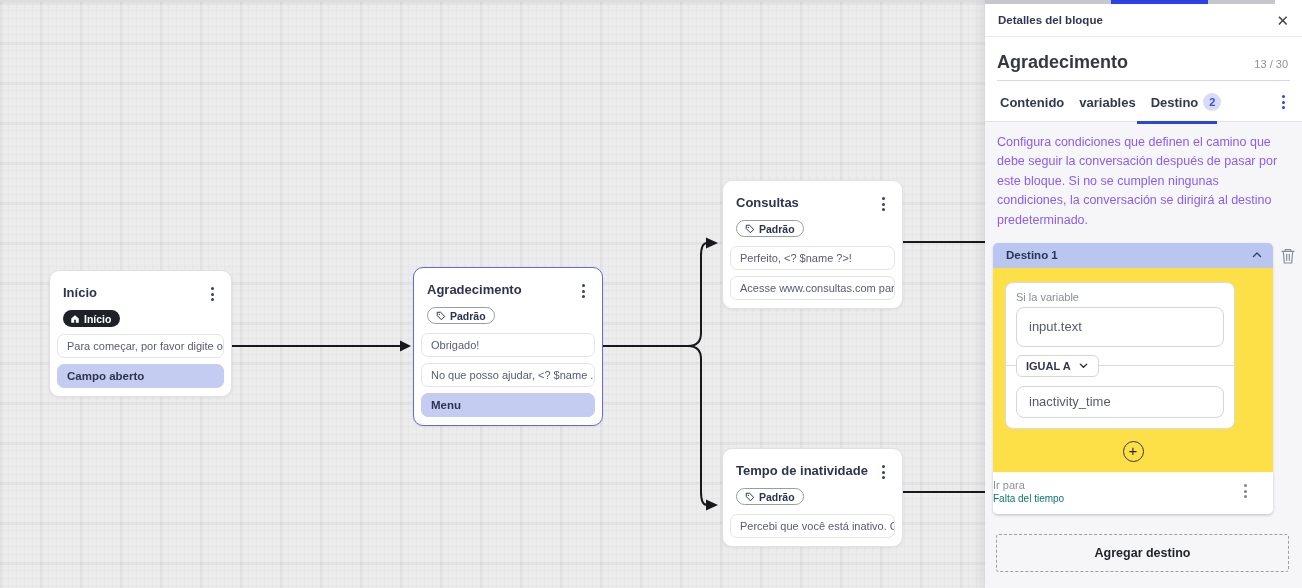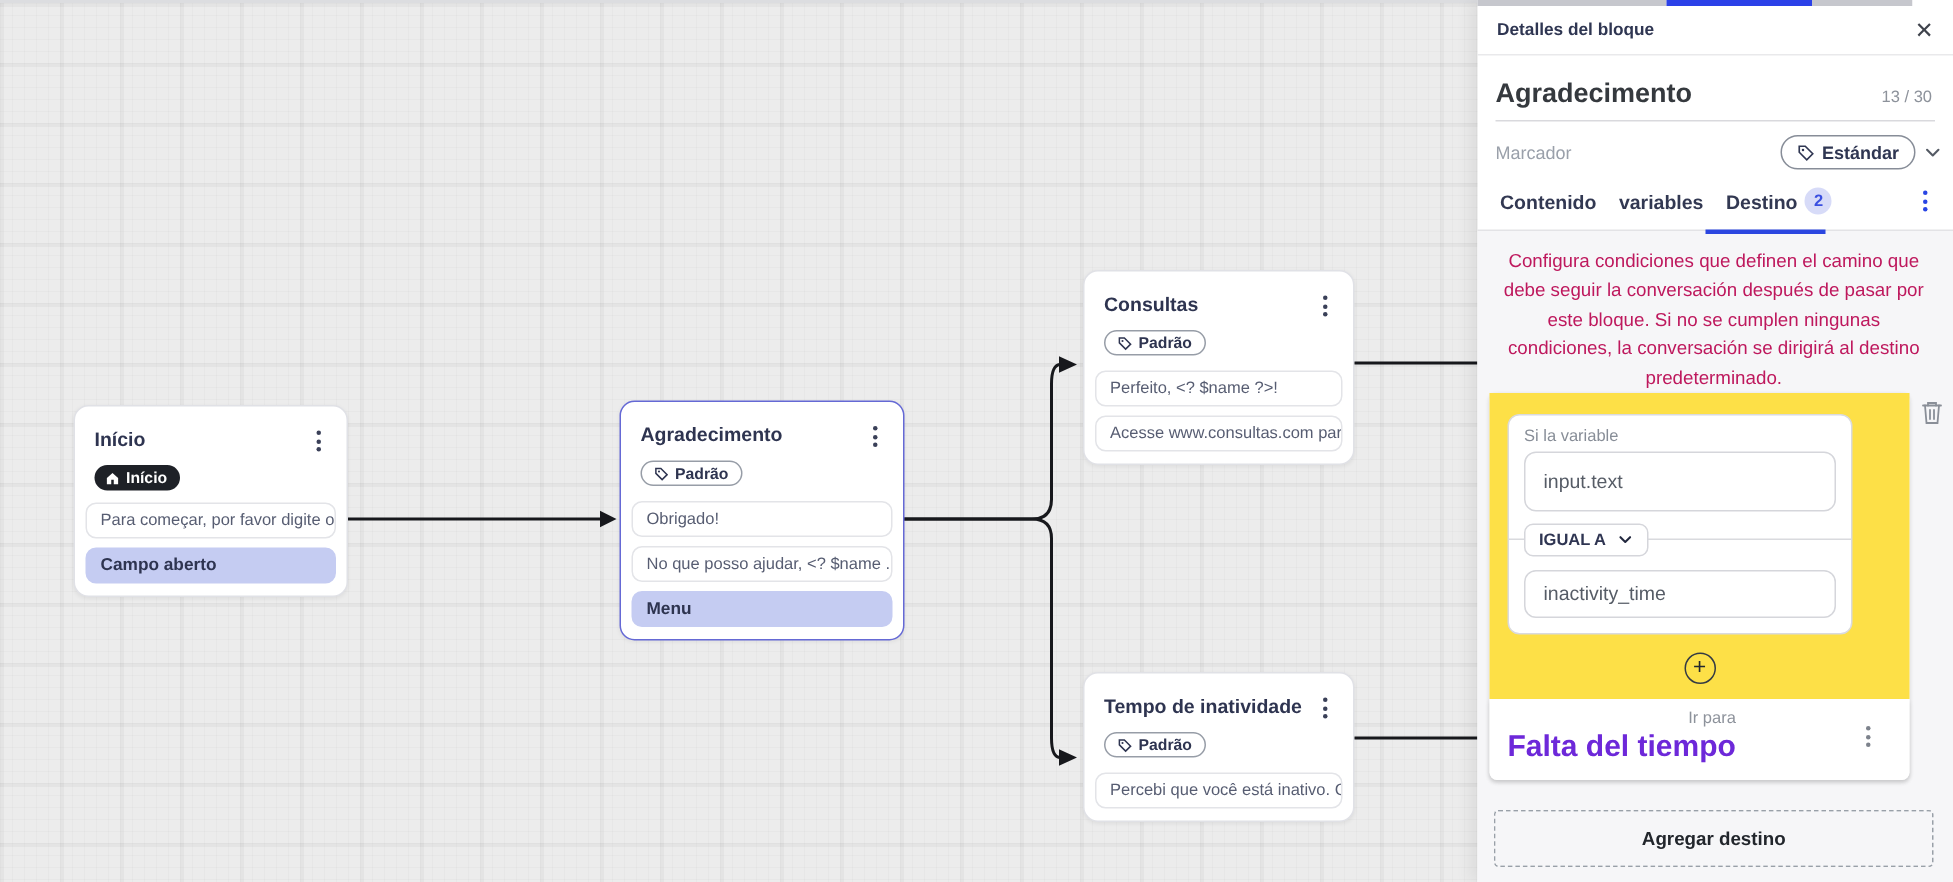--- a/index.html
+++ b/index.html
@@ -82,21 +82,21 @@
   .p-tabs { display:flex; align-items:center; gap:15px; padding:12px 13px 10px 15px;
             border-bottom:1px solid #e3e3e6; position:relative; }
   .tab { font-size:13px; font-weight:600; color:#323852; cursor:pointer; display:flex; align-items:center; gap:5px; }
   .tab.active { position:relative; }
   .tab.active::after { content:""; position:absolute; left:-14px; width:80px; bottom:-13px; height:3px; background:#2b46e0; }
   .tab-badge { width:18px; height:18px; border-radius:50%; background:#d7dbf8; color:#3a4fe0;
                font-size:11px; font-weight:700; display:flex; align-items:center; justify-content:center; }
   .p-tabs .kebab { color:#2945e4; margin-left:auto; }
 
   .p-content { flex:1; background:#f6f6f8; padding:11px 0 0 8px; overflow:hidden; }
-  .desc { padding:0 14px 0 4px; font-size:12.5px; color:#be185d; line-height:1.55; margin-bottom:0;text-align:center; }
+  .desc { padding:0 14px 0 4px; font-size:12.5px; color:#8b5cf6; line-height:1.55; margin-bottom:13px; }
 
   .dest-row { display:flex; align-items:flex-start; }
   .dest-card { width:280px; background:#fff; border-radius:5px; box-shadow:0 1px 3px rgba(0,0,0,.13); }
   .trash-col { width:29px; display:flex; justify-content:center; padding-top:4px; }
   .trash-col svg { cursor:pointer; }
 
   .dest-header { height:25px; background:#b9c6f0; border-radius:5px 5px 0 0;
                  display:flex; align-items:center; justify-content:space-between; padding:0 10px 0 13px; cursor:pointer; }
   .dest-header-label { font-size:11.5px; font-weight:700; color:#2d3350; }
 
@@ -113,25 +113,25 @@
              border:1px solid #d5d6db; border-radius:6px; display:inline-flex; align-items:center; gap:7px;
              padding:0 9px; font-size:11px; font-weight:700; color:#2f3552; cursor:pointer;text-align:right; }
   .cond-sec2 { padding:20px 10px 10px 10px; }
   .cond-sec2 .tin { height:32px;text-align:center; }
 
   .plus-row { display:flex; justify-content:center; padding:12px 0 10px 0; }
   .plus-btn { width:21px; height:21px; border:1.5px solid #343a44; border-radius:50%;
               display:flex; align-items:center; justify-content:center;
               font-size:15px; font-weight:400; color:#23272e; cursor:pointer; line-height:1; padding-bottom:1px; }
 
-  .dest-footer { background:#fff; border-radius:0 0 5px 5px; padding:7px 14px 10px 12px;
+  .dest-footer { background:#fff; border-radius:0 0 5px 5px; padding:7px 14px 10px 0;
                  display:flex; align-items:center; justify-content:space-between;
-                 box-shadow:0 2px 3px rgba(0,0,0,.08);text-align:right; }
+                 box-shadow:0 2px 3px rgba(0,0,0,.08); }
   .goto-label { font-size:11px; color:#8d929b; }
-  .goto-value { font-size:20px; color:#6d28d9; margin-top:2px;font-weight:bold; }
+  .goto-value { font-size:10px; color:#0f766e; margin-top:2px; }
   .dest-footer .kebab { color:#7d828c; margin-right:8px; }
 
   .add-btn { margin:20px 13px 0 3px; height:38px; border:1.5px dashed #99a0a8; border-radius:3px;
              background:transparent; display:flex; align-items:center; justify-content:center;
              font-size:12.5px; font-weight:700; color:#22262c; cursor:pointer; }
 </style>
 </head>
 <body>
 
 <div class="canvas">
@@ -244,55 +244,46 @@
     <span class="p-header-title">Detalles del bloque</span>
     <span class="close-x">✕</span>
   </div>
 
   <div class="p-title-row">
     <span class="p-block-name">Agradecimento</span>
     <span class="p-counter">13 / 30</span>
   </div>
   <div class="p-title-underline"></div>
 
-  <div class="p-marcador">
-    <span class="marcador-label">Marcador</span>
-    <span class="marcador-right">
-      <span class="chip">
-        <svg width="12" height="12" viewBox="0 0 24 24">
-            <path d="M3 3 h8 l10 10 -8 8 L3 11 Z" fill="none" stroke="#2f3652" stroke-width="2.2"></path>
-            <circle cx="8" cy="8" r="1.7" fill="#2f3652"></circle>
-          </svg>
-        <span>Estándar</span>
-      </span>
-      <svg width="13" height="13" viewBox="0 0 24 24">
-          <path d="M5 9 L12 16 L19 9" fill="none" stroke="#555b65" stroke-width="2.6" stroke-linecap="round" stroke-linejoin="round"></path>
-        </svg>
-    </span>
-  </div>
 
   <div class="p-tabs">
     <span class="tab">Contenido</span>
     <span class="tab">variables</span>
     <span class="tab active">
       <span>Destino</span>
       <span class="tab-badge">2</span>
     </span>
     <span class="kebab">
         <i></i>
         <i></i>
         <i></i>
       </span>
   </div>
 
   <div class="p-content">
     <p class="desc">Configura condiciones que definen el camino que debe seguir la conversación después de pasar por este bloque. Si no se cumplen ningunas condiciones, la conversación se dirigirá al destino predeterminado.</p>
 
     <div class="dest-row">
       <div class="dest-card">
+        <div class="dest-header">
+          <span class="dest-header-label">Destino 1</span>
+          <svg width="12" height="12" viewBox="0 0 24 24">
+              <path d="M5 15 L12 8 L19 15" fill="none" stroke="#33406e" stroke-width="2.8" stroke-linecap="round" stroke-linejoin="round"></path>
+            </svg>
+        </div>
 
         <div class="dest-body">
           <div class="cond-wrap">
             <div class="cond-group">
               <div class="cond-sec1">
                 <div class="cond-label">Si la variable</div>
                 <div class="tin">input.text</div>
               </div>
               <div class="cond-seam">
                 <span class="op-chip">

